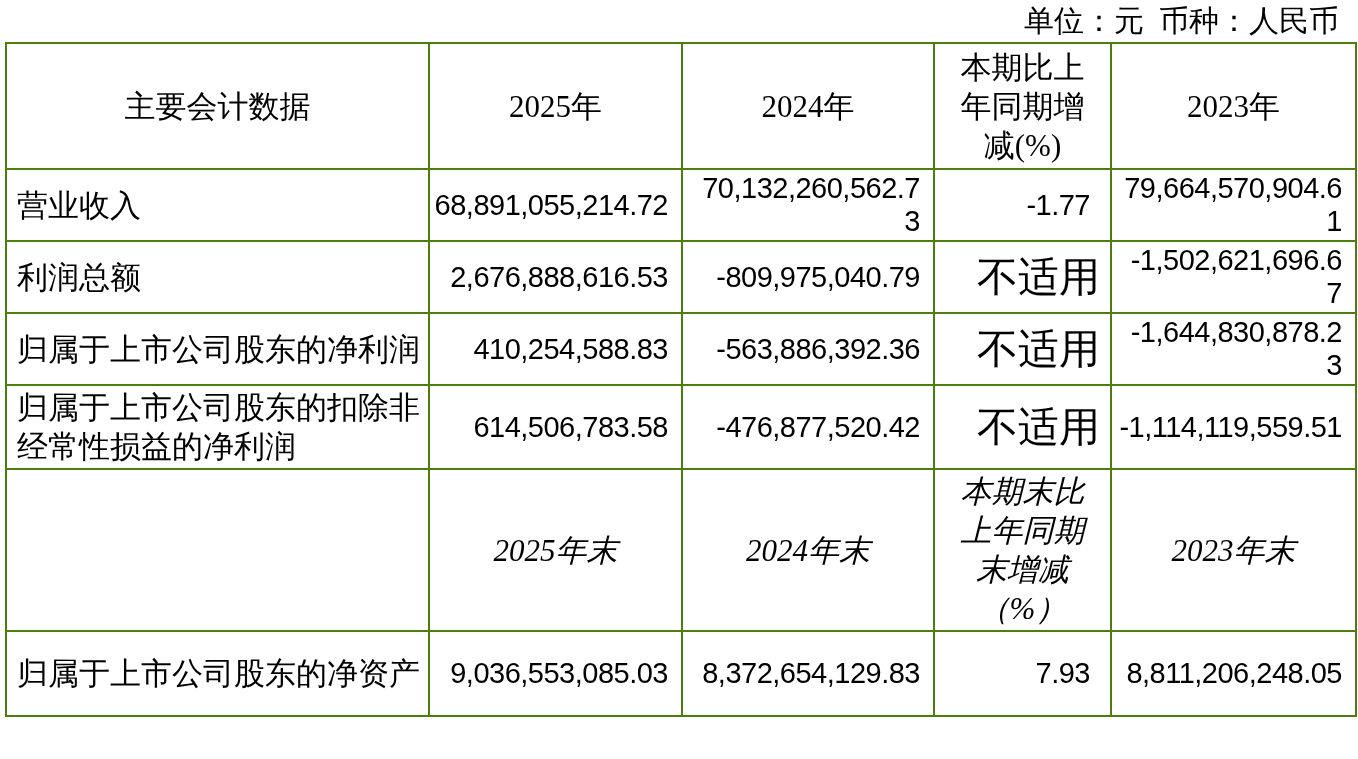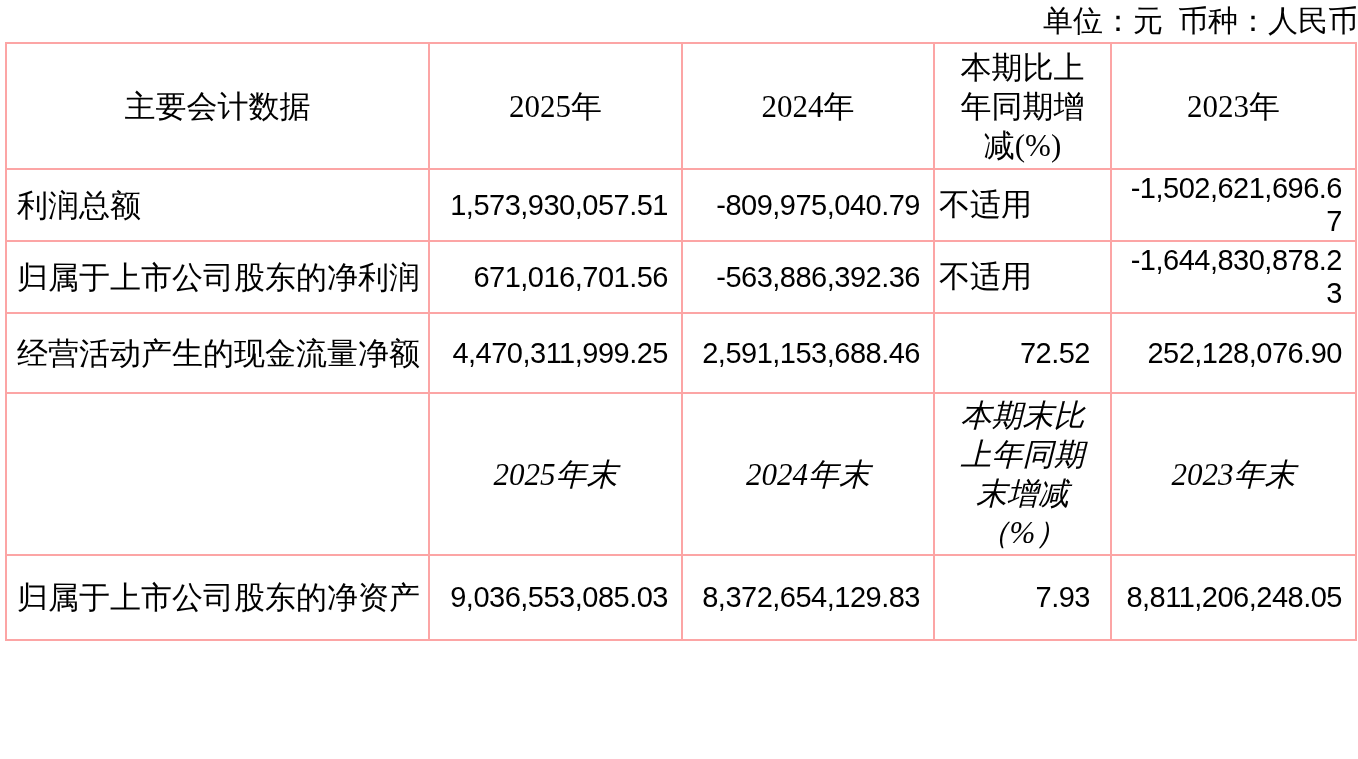--- a/index.html
+++ b/index.html
@@ -9,41 +9,41 @@
     width: 1358px;
     height: 759px;
     background: #ffffff;
     color: #000000;
     overflow: hidden;
     font-family: "Liberation Serif", "DejaVu Serif", serif;
   }
   .unit-line {
     position: absolute;
     top: 2px;
-    right: 0;
+    right: 19px;
     font-size: 30px;
     line-height: 38px;
     font-family: "Liberation Serif", "DejaVu Serif", serif;
     white-space: pre;
   }
   table.fin-table {
     position: absolute;
     left: 5px;
     top: 42px;
     width: 1350px;
     border-collapse: collapse;
     table-layout: fixed;
   }
   col.c1 { width: 423px; }
   col.c2 { width: 253px; }
   col.c3 { width: 252px; }
   col.c4 { width: 177px; }
   col.c5 { width: 245px; }
   td {
-    border: 2px solid #fca5a5;
+    border: 2px solid #4d7c0f;
     vertical-align: middle;
     overflow: hidden;
     word-break: break-all;
     margin-top: 16px;
   }
   .hdr {
     text-align: center;
     font-family: "Liberation Serif", "DejaVu Serif", serif;
     font-size: 31px;
     line-height: 39px;
@@ -58,22 +58,23 @@
   }
   .num {
     text-align: right;
     font-family: "Liberation Sans", "DejaVu Sans", sans-serif;
     font-size: 29px;
     letter-spacing: -0.5px;
     padding: 2px 13px 2px 4px;
   }
   .chg-num { padding-right: 20px; }
   .cjk-val {
+    text-align: right;
     font-family: "Liberation Serif", "DejaVu Serif", serif;
-    font-size: 31px;
+    font-size: 41px;
     padding: 2px 10px 2px 4px;
   }
   tr.hrow1 td { height: 126px; }
   tr.row-rev td { height: 50px; }
   tr.row-profit td { height: 45px; }
   tr.row-np td { height: 63px; }
   tr.row-ded td { height: 83px; }
   tr.row-cash td { height: 80px; }
   tr.hrow2 td { height: 160px; font-style: italic; }
   tr.row-asset td { height: 85px; }
@@ -96,45 +97,52 @@
     <tbody>
 
       <tr class="hrow1">
         <td class="hdr">主要会计数据</td>
         <td class="hdr">2025年</td>
         <td class="hdr">2024年</td>
         <td class="hdr">本期比上年同期增减(%)</td>
         <td class="hdr">2023年</td>
       </tr>
 
+      <tr class="row-rev">
+        <td class="lbl">营业收入</td>
+        <td class="num">68,891,055,214.72</td>
+        <td class="num">70,132,260,562.73</td>
+        <td class="num chg-num">-1.77</td>
+        <td class="num">79,664,570,904.61</td>
+      </tr>
 
       <tr class="row-profit">
         <td class="lbl">利润总额</td>
-        <td class="num">1,573,930,057.51</td>
+        <td class="num">2,676,888,616.53</td>
         <td class="num">-809,975,040.79</td>
         <td class="cjk-val">不适用</td>
         <td class="num">-1,502,621,696.67</td>
       </tr>
 
       <tr class="row-np">
         <td class="lbl">归属于上市公司股东的净利润</td>
-        <td class="num">671,016,701.56</td>
+        <td class="num">410,254,588.83</td>
         <td class="num">-563,886,392.36</td>
         <td class="cjk-val">不适用</td>
         <td class="num">-1,644,830,878.23</td>
       </tr>
 
+      <tr class="row-ded">
+        <td class="lbl">归属于上市公司股东的扣除非经常性损益的净利润</td>
+        <td class="num">614,506,783.58</td>
+        <td class="num">-476,877,520.42</td>
+        <td class="cjk-val">不适用</td>
+        <td class="num">-1,114,119,559.51</td>
+      </tr>
 
-      <tr class="row-cash">
-        <td class="lbl">经营活动产生的现金流量净额</td>
-        <td class="num">4,470,311,999.25</td>
-        <td class="num">2,591,153,688.46</td>
-        <td class="num chg-num">72.52</td>
-        <td class="num">252,128,076.90</td>
-      </tr>
 
       <tr class="hrow2">
         <td class="hdr"></td>
         <td class="hdr">2025年末</td>
         <td class="hdr">2024年末</td>
         <td class="hdr">本期末比上年同期末增减（%）</td>
         <td class="hdr">2023年末</td>
       </tr>
 
       <tr class="row-asset">

